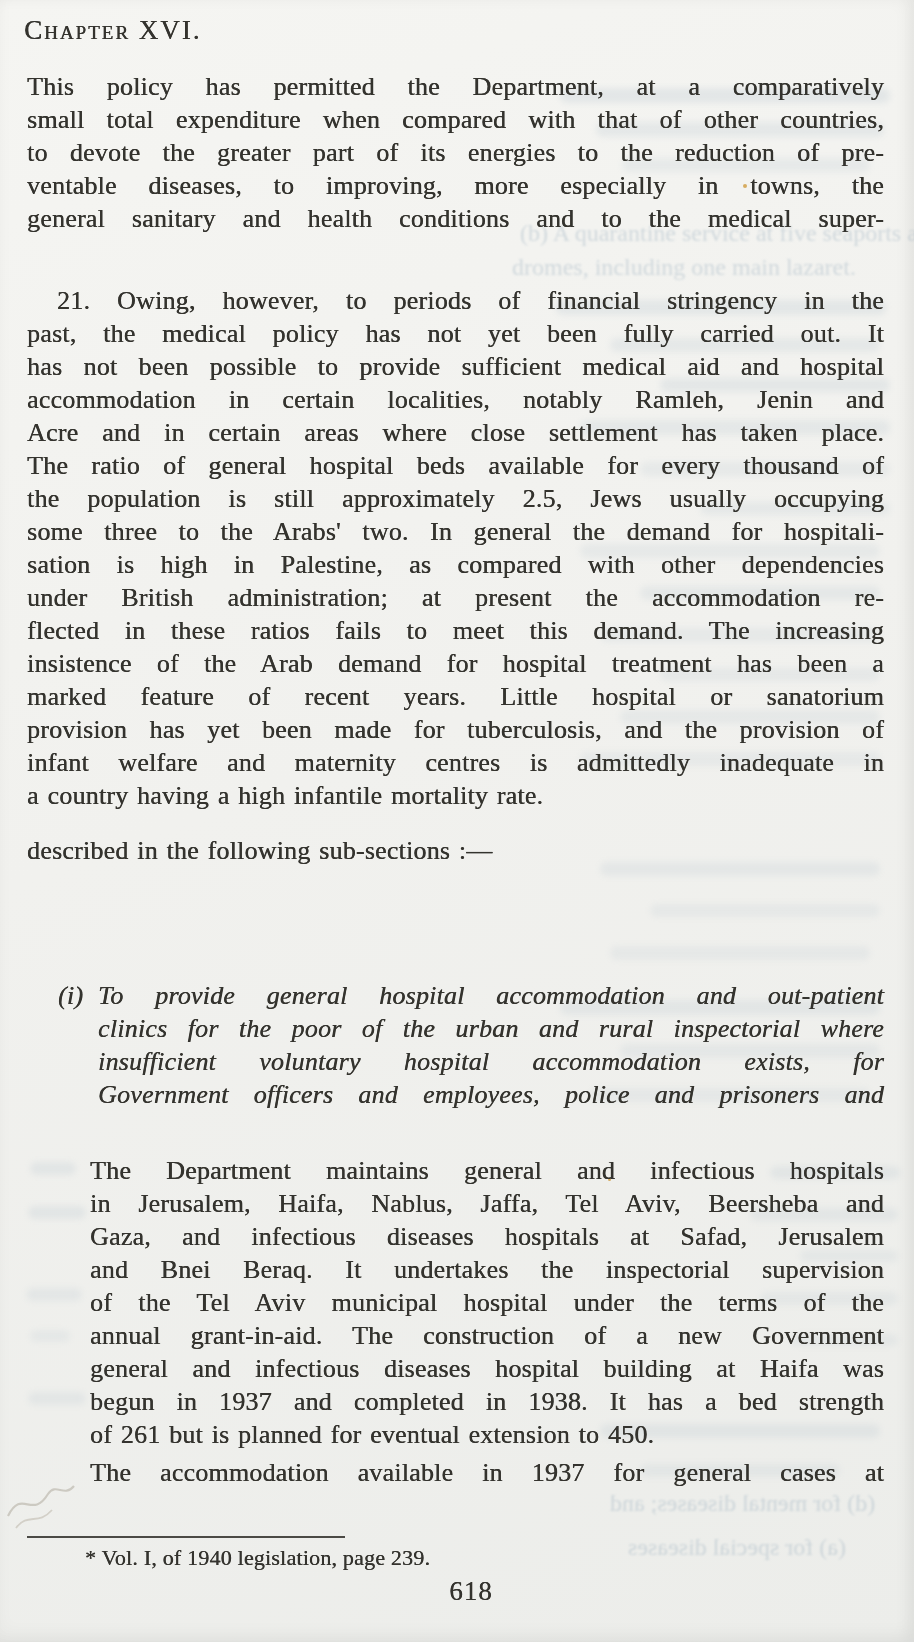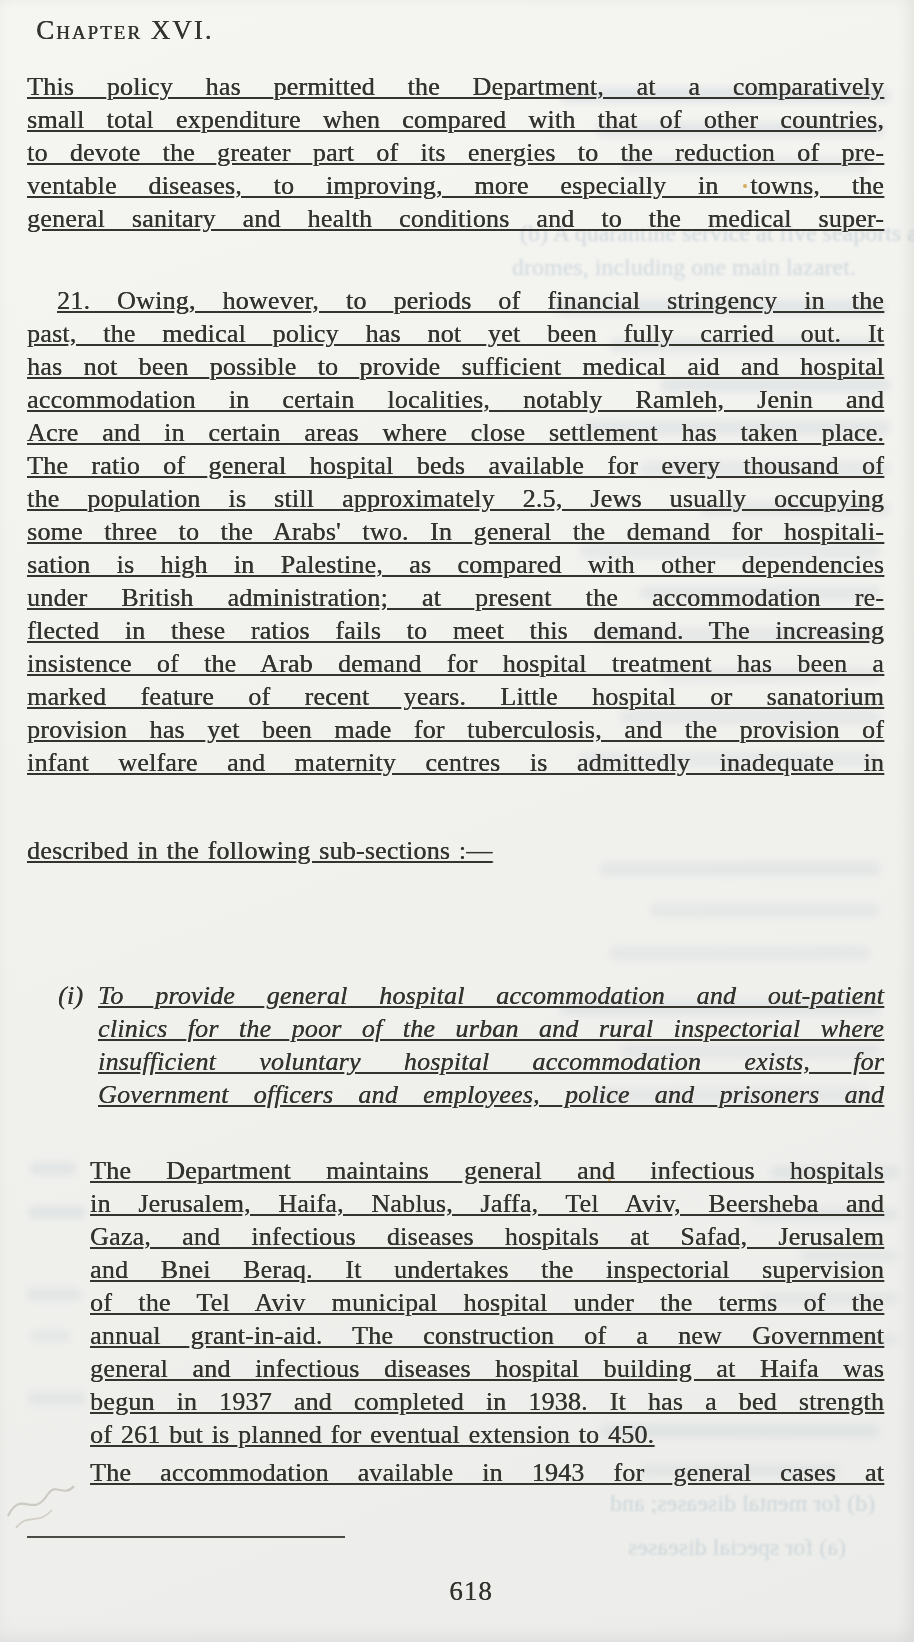--- a/index.html
+++ b/index.html
@@ -12,27 +12,26 @@
     overflow:hidden;
     font-family:"Liberation Serif","DejaVu Serif",serif;
     color:var(--ink,#34332e);
   }
   .para{
     position:absolute;left:27px;right:30px;
     font-size:26px;line-height:33px;
     text-align:justify;
     letter-spacing:.2px;word-spacing:2px;
     text-shadow:.35px 0 0 currentColor;
-    text-decoration:underline;
   }
   .full{display:block;white-space:pre-line;text-align-last:justify;}
   .last{display:block;}
   .indent1 .full{text-indent:30px;}
   #chapter-heading{
-    position:absolute;left:36px;top:14px;
+    position:absolute;left:24px;top:14px;
     font-size:27px;line-height:32px;
     font-variant:small-caps;letter-spacing:2px;
     text-shadow:.4px 0 0 currentColor;
   }
   #para-intro{top:70px;}
   #para-21{top:284px;}
   #para-22{top:834px;}
   #subsection-i{top:979px;left:98px;right:30px;font-style:italic;word-spacing:4px;}
   #subsection-i .marker{position:absolute;left:-40px;top:0;font-style:italic;}
   #para-department{top:1154px;left:90px;right:30px;}
@@ -142,20 +141,21 @@
 The ratio of general hospital beds available for every thousand of
 the population is still approximately 2.5, Jews usually occupying
 some three to the Arabs' two. In general the demand for hospitali-
 sation is high in Palestine, as compared with other dependencies
 under British administration; at present the accommodation re-
 flected in these ratios fails to meet this demand. The increasing
 insistence of the Arab demand for hospital treatment has been a
 marked feature of recent years. Little hospital or sanatorium
 provision has yet been made for tuberculosis, and the provision of
 infant welfare and maternity centres is admittedly inadequate in</span>
+    <span class="last">a country having a high infantile mortality rate.</span>
   </div>
 
   <div class="para indent1" id="para-22">
     <span class="last">described in the following sub-sections :—</span>
   </div>
 
   <div class="para" id="subsection-i">
     <span class="marker">(i)</span>
     <span class="full">To provide general hospital accommodation and out-patient
 clinics for the poor of the urban and rural inspectorial where
@@ -169,19 +169,20 @@
 Gaza, and infectious diseases hospitals at Safad, Jerusalem
 and Bnei Beraq. It undertakes the inspectorial supervision
 of the Tel Aviv municipal hospital under the terms of the
 annual grant-in-aid. The construction of a new Government
 general and infectious diseases hospital building at Haifa was
 begun in 1937 and completed in 1938. It has a bed strength</span>
     <span class="last">of 261 but is planned for eventual extension to 450.</span>
   </div>
 
   <div class="para" id="para-accommodation">
-    <span class="full">The accommodation available in 1943 for general cases at</span>
+    <span class="full">The accommodation available in 1937 for general cases at</span>
   </div>
 
   <div id="footnote-rule"></div>
+  <div id="footnote">* Vol. I, of 1940 legislation, page 239.</div>
 
   <div id="page-number">618</div>
 </div>
 
 </body></html>

